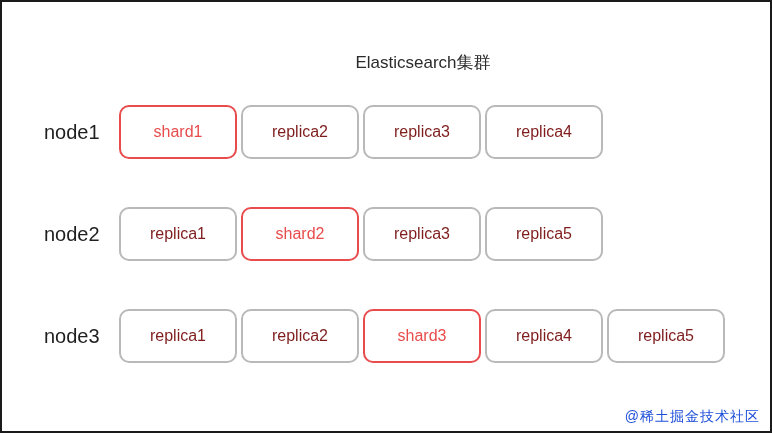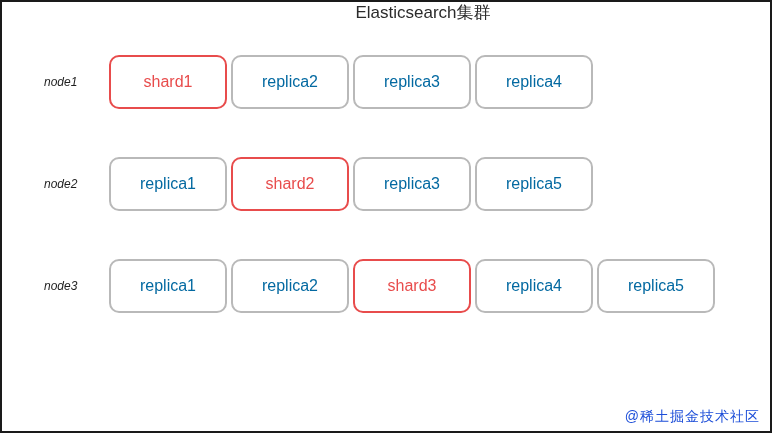--- a/index.html
+++ b/index.html
@@ -10,43 +10,43 @@
   }
   .frame {
     position: relative;
     width: 768px;
     height: 429px;
     border: 2px solid #1a1a1a;
     background: #ffffff;
     overflow: hidden;
   }
   .title {
+    margin-top: 50px;
     padding-left: 74px; 
     text-align: center;
     font-size: 17px;
     color: #2b2b2b;
     line-height: 22px;
   }
   .rows {
     margin-top: 29px;
   }
   .node-row {
     display: flex;
     align-items: center;
     padding-left: 42px;
     margin-bottom: 44px;
     height: 58px;
   }
   .node-label {
     width: 52px;
-    margin-right: 13px;
-    font-size: 12px;
+    margin-right: 23px;
+    font-size: 20px;
     color: #1f1f1f;
     white-space: nowrap;
-    font-style: italic;
   }
   .cell {
     width: 114px;
     height: 50px;
     margin-right: 4px;
     border: 2px solid #b9b9b9;
     border-radius: 10px;
     background: #ffffff;
     display: flex;
     align-items: center;
@@ -54,21 +54,21 @@
     font-size: 16px;
     color: #222222;
     flex: 0 0 auto;
   }
   .cell[data-type="primary"] {
     border-color: #e84c4c;
     color: #e84c4c;
   }
   .cell[data-type="replica"] {
     border-color: #b9b9b9;
-    color: #0369a1;
+    color: #7f1d1d;
   }
   .watermark {
     position: absolute;
     right: 10px;
     bottom: 5px;
     font-size: 14px;
     color: #1d4ed8;
     letter-spacing: 1px;
   }
 </style>

